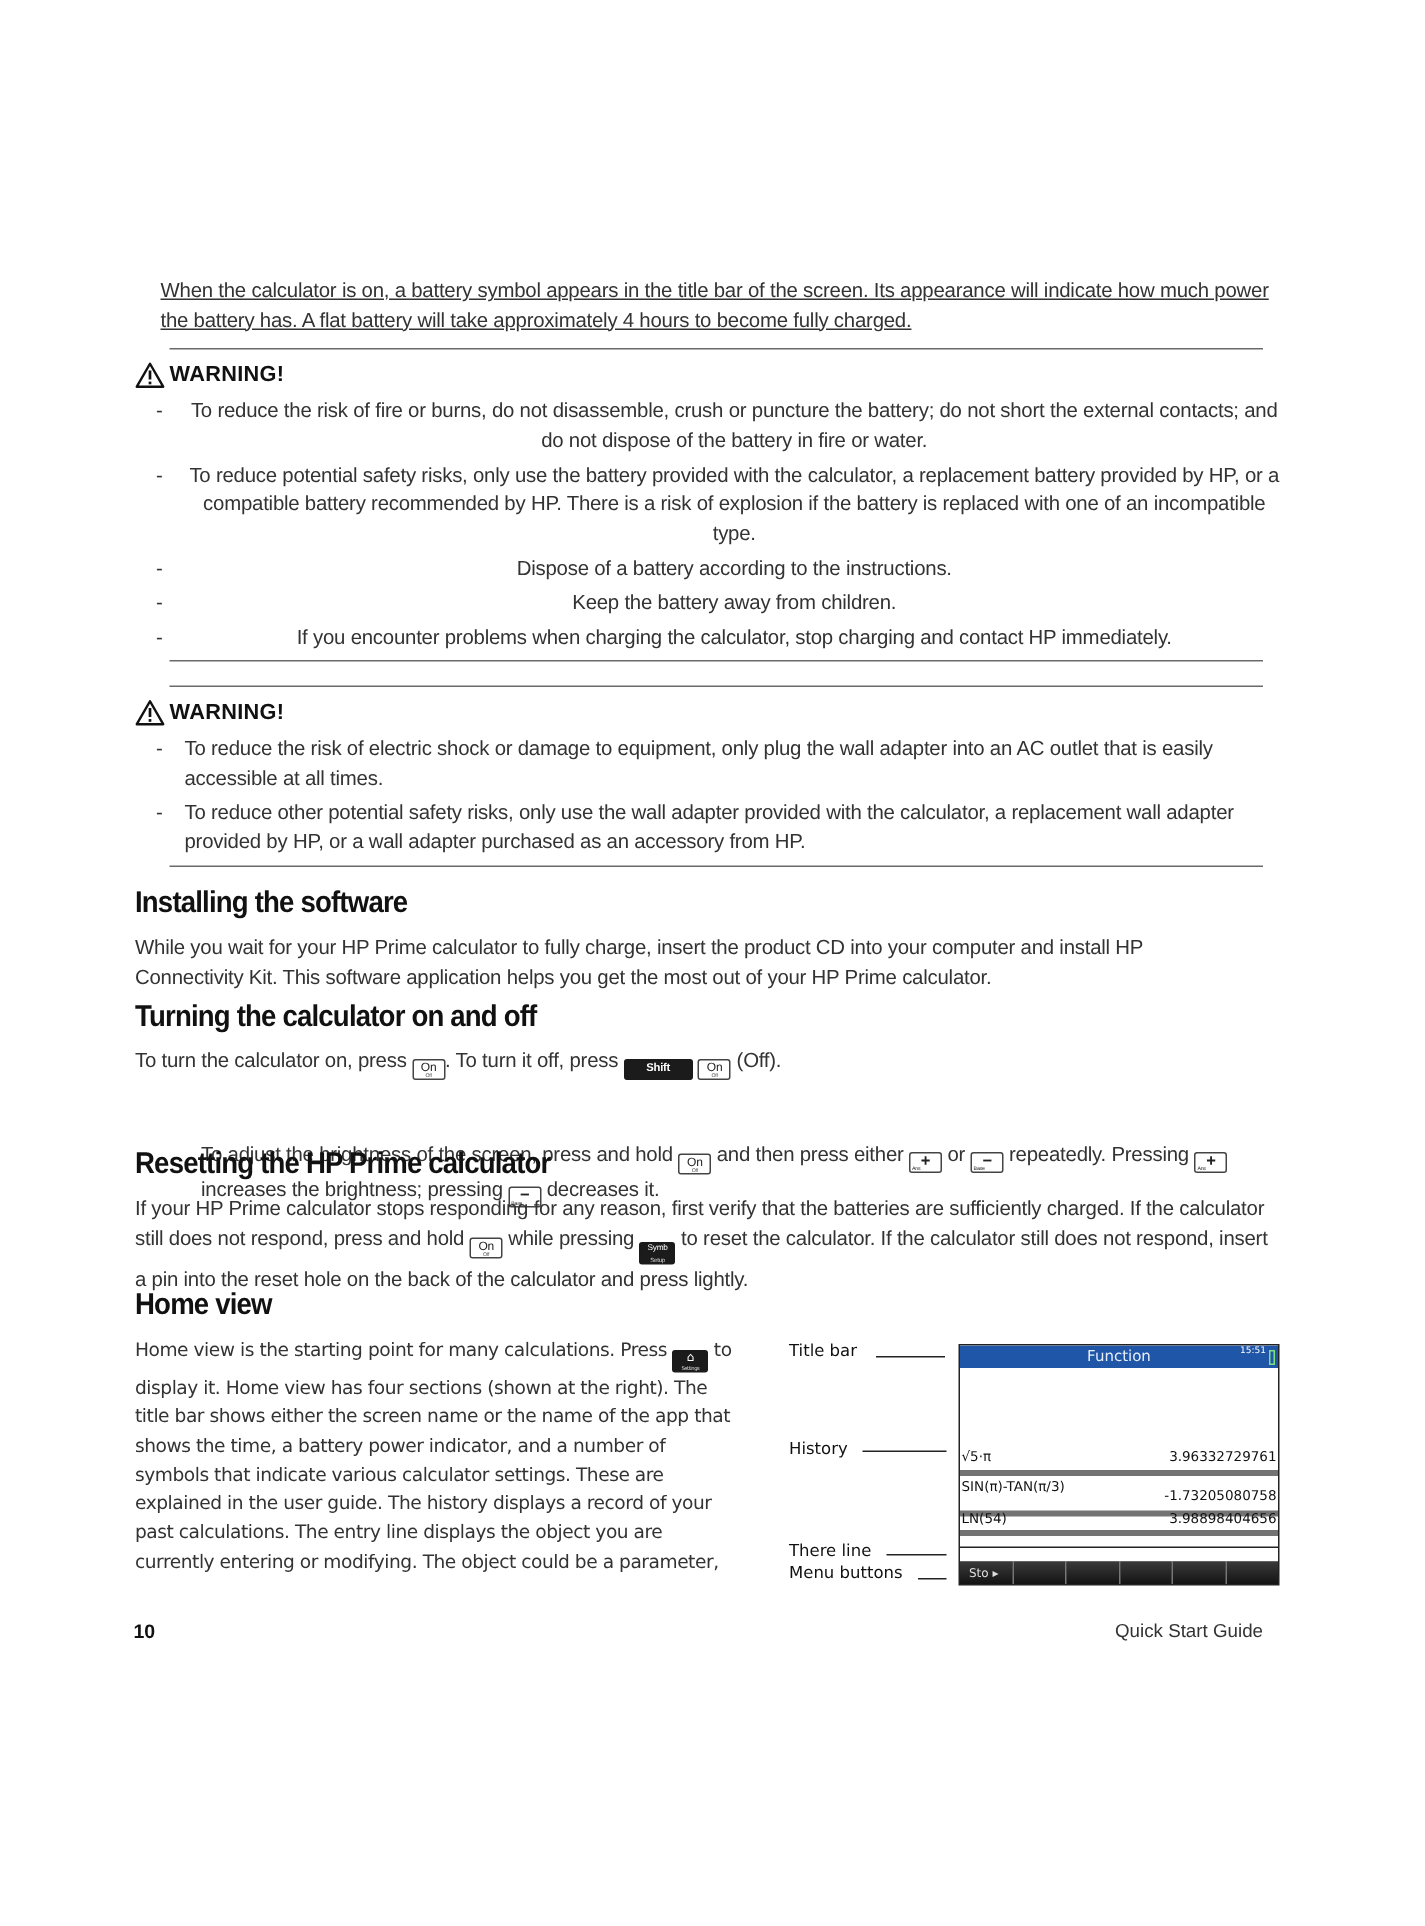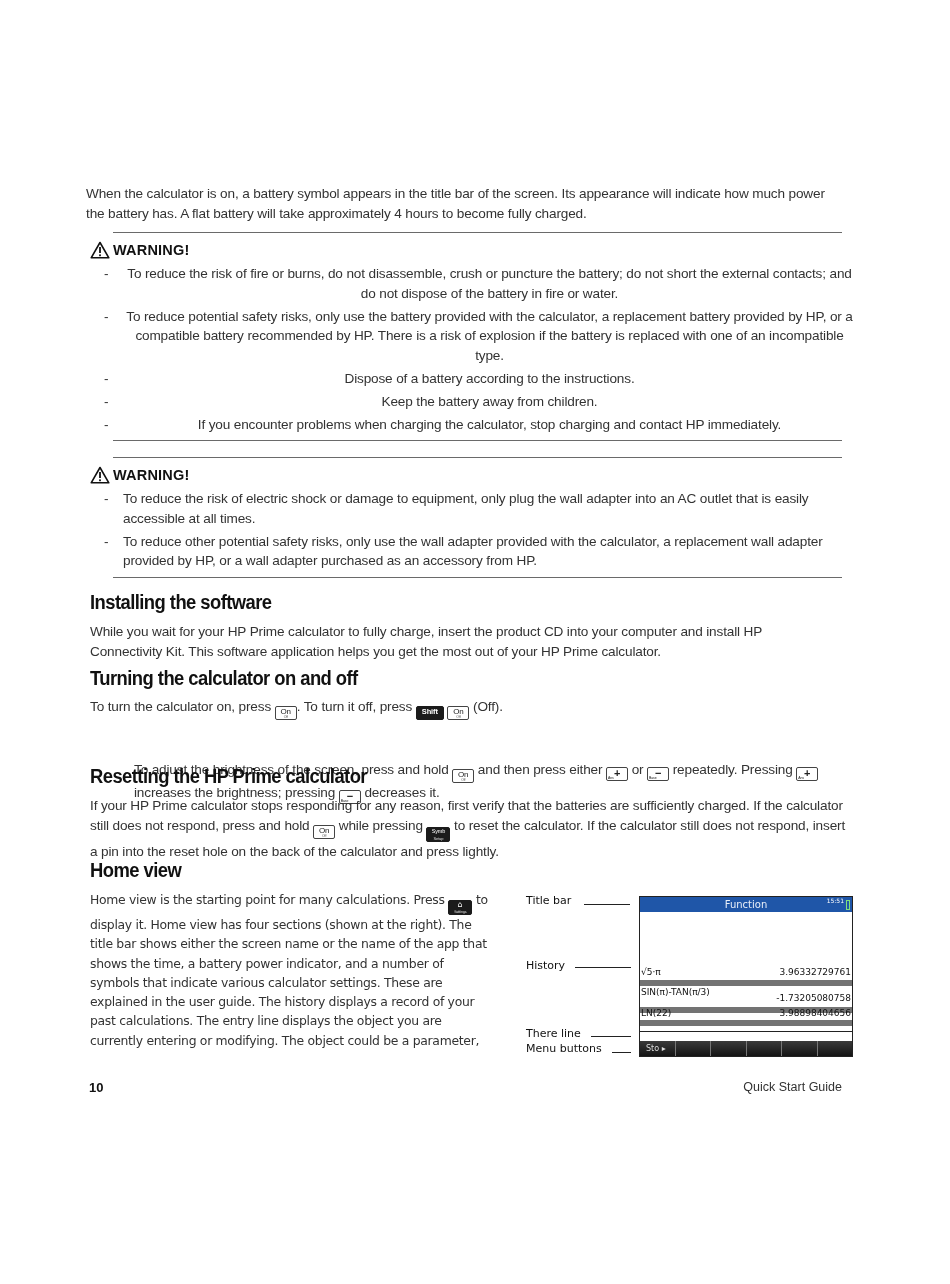--- a/index.html
+++ b/index.html
@@ -28,37 +28,37 @@
   .key.pm .ann { position: absolute; left: 1px; bottom: 0; font-size: 3.5px; line-height: 4px; }
   .key.setk { width: 24px; height: 15px; background: #1b1b1b; color: #fff; border-color: #1b1b1b; }
   .callout { position: absolute; font-family: "DejaVu Sans", sans-serif; font-size: 11px; color: #111; }
   .callout-line { position: absolute; height: 0; border-top: 1px solid #222; }
   .calc { position: absolute; left: 639px; top: 896px; width: 214px; height: 161px; border: 1px solid #222;
           box-sizing: border-box; background: #fff; font-family: "DejaVu Sans", sans-serif; overflow: hidden; }
   .calc-title { position: absolute; left: 0; top: 0; width: 100%; height: 15px; background: #1f56a8;
                 color: #e8eef8; font-size: 10px; line-height: 15px; text-align: center; }
   .calc-time { position: absolute; right: 8px; top: 0; font-size: 6px; color: #fff; line-height: 8px; }
   .calc-batt { position: absolute; right: 2px; top: 3px; width: 4px; height: 10px; border: 1px solid #7ee07e; box-sizing: border-box; }
-  .calc-row { position: absolute; left: 0; width: 100%; font-size: 9px; color: #111; border-bottom: 6px solid #737373; }
+  .calc-row { position: absolute; left: 0; width: 100%; font-size: 9px; color: #111; border-bottom: 4px solid #737373; }
   .calc-row .expr { position: absolute; left: 1px; }
   .calc-row .res { position: absolute; right: 1px; }
   .calc-entry { position: absolute; left: 0; top: 134px; width: 100%; height: 1px; background: #222; }
   .calc-menu { position: absolute; left: 0; bottom: 0; width: 100%; height: 15px; background: #1a1a1a; display: flex; }
   .calc-menu .mb { flex: 1; border-left: 1px solid #777; color: #ddd; font-size: 8px; line-height: 15px; padding-left: 6px;
                    background: linear-gradient(#3a3a3a, #141414); }
   .calc-menu .mb:first-child { border-left: none; }
   .footer-num { position: absolute; left: 89px; top: 1080px; font-weight: bold; font-size: 13px; color: #111; }
   .footer-guide { position: absolute; right: 108px; top: 1080px; font-size: 12.5px; color: #333; }
 </style>
 </head>
 <body>
 
 <div class="page">
 
-  <div class="abs txt" style="left:86px; top:184px; width:760px;">When the calculator is on, a battery symbol appears in the title bar of the screen. Its appearance will indicate how much power the battery has. A flat battery will take approximately 4 hours to become fully charged.</div>
+  <div class="abs txt" style="left:107px; top:184px; width:760px;text-decoration:underline;">When the calculator is on, a battery symbol appears in the title bar of the screen. Its appearance will indicate how much power the battery has. A flat battery will take approximately 4 hours to become fully charged.</div>
 
   <div class="rule" style="left:113px; top:232px; width:729px;"></div>
 
   <div class="warn-head" style="top:241px;">
     <svg width="20" height="18" viewBox="0 0 20 18">
       <path d="M10 1.5 L18.8 16.8 L1.2 16.8 Z" fill="none" stroke="#111" stroke-width="1.6" stroke-linejoin="round"></path>
       <rect x="9.1" y="6" width="1.8" height="6" fill="#111"></rect>
       <rect x="9.1" y="13.4" width="1.8" height="1.8" fill="#111"></rect>
     </svg>
     <span>WARNING!</span>
@@ -87,21 +87,21 @@
     <li>To reduce other potential safety risks, only use the wall adapter provided with the calculator, a replacement wall adapter provided by HP, or a wall adapter purchased as an accessory from HP.</li>
   </ul>
 
   <div class="rule" style="left:113px; top:577px; width:729px;"></div>
 
   <h2 style="top:591px;">Installing the software</h2>
   <div class="abs txt" style="left:90px; top:622px; width:740px;">While you wait for your HP Prime calculator to fully charge, insert the product CD into your computer and install HP Connectivity Kit. This software application helps you get the most out of your HP Prime calculator.</div>
 
   <h2 style="top:667px;">Turning the calculator on and off</h2>
   <div class="abs txt" style="left:90px; top:697px; width:760px;">
-    <span>To turn the calculator on, press </span><span class="key"><span>On</span><span class="sub">Off</span></span><span>. To turn it off, press </span><span class="key dark" style="width:28px;"><span style="font-size:7.5px;">Shift</span></span> <span class="key"><span>On</span><span class="sub">Off</span></span><span> (Off).</span>
+    <span>To turn the calculator on, press </span><span class="key"><span>On</span><span class="sub">Off</span></span><span>. To turn it off, press </span><span class="key dark" style="width:46px;"><span style="font-size:7.5px;">Shift</span></span> <span class="key"><span>On</span><span class="sub">Off</span></span><span> (Off).</span>
   </div>
   <div class="abs txt" style="left:90px; top:760px; width:760px;margin-left:44px;">
     <span>To adjust the brightness of the screen, press and hold </span><span class="key"><span>On</span><span class="sub">Off</span></span><span> and then press either </span><span class="key pm"><span class="glyph">+</span><span class="ann">Ans</span></span><span> or </span><span class="key pm"><span class="glyph">−</span><span class="ann">Base</span></span><span> repeatedly. Pressing </span><span class="key pm"><span class="glyph">+</span><span class="ann">Ans</span></span><br>
     <span>increases the brightness; pressing </span><span class="key pm"><span class="glyph">−</span><span class="ann">Base</span></span><span> decreases it.</span>
   </div>
 
   <h2 style="top:765px;">Resetting the HP Prime calculator</h2>
   <div class="abs txt" style="left:90px; top:796px; width:765px;">
     <span>If your HP Prime calculator stops responding for any reason, first verify that the batteries are sufficiently charged. If the calculator still does not respond, press and hold </span><span class="key"><span>On</span><span class="sub">Off</span></span><span> while pressing </span><span class="key setk"><span style="font-size:5.5px;line-height:7px;display:block;">Symb</span><span class="sub" style="color:#ddd;font-size:4px;">Setup</span></span><span> to reset the calculator. If the calculator still does not respond, insert a pin into the reset hole on the back of the calculator and press lightly.</span>
   </div>
@@ -135,21 +135,21 @@
     </div>
     <div class="calc-row" style="top:68px; height:15px;">
       <span class="expr" style="top:2px;">√5·π</span>
       <span class="res" style="top:2px;">3.96332729761</span>
     </div>
     <div class="calc-row" style="top:84px; height:26px;">
       <span class="expr" style="top:6px;">SIN(π)-TAN(π/3)</span>
       <span class="res" style="top:12px;">-1.73205080758</span>
     </div>
     <div class="calc-row" style="top:111px; height:12px;">
-      <span class="expr" style="top:0px;">LN(22)</span>
+      <span class="expr" style="top:0px;">LN(54)</span>
       <span class="res" style="top:0px;">3.98898404656</span>
     </div>
     <div class="calc-row" style="top:123px; height:11px; border-bottom:none;margin-top:24px;">
       <span class="expr" style="top:-1px;">Ans·2</span>
       <span class="res" style="top:-1px;">7.97796809312</span>
     </div>
     <div class="calc-entry"></div>
     <div class="calc-menu">
       <div class="mb">Sto ▸</div>
       <div class="mb"></div>

